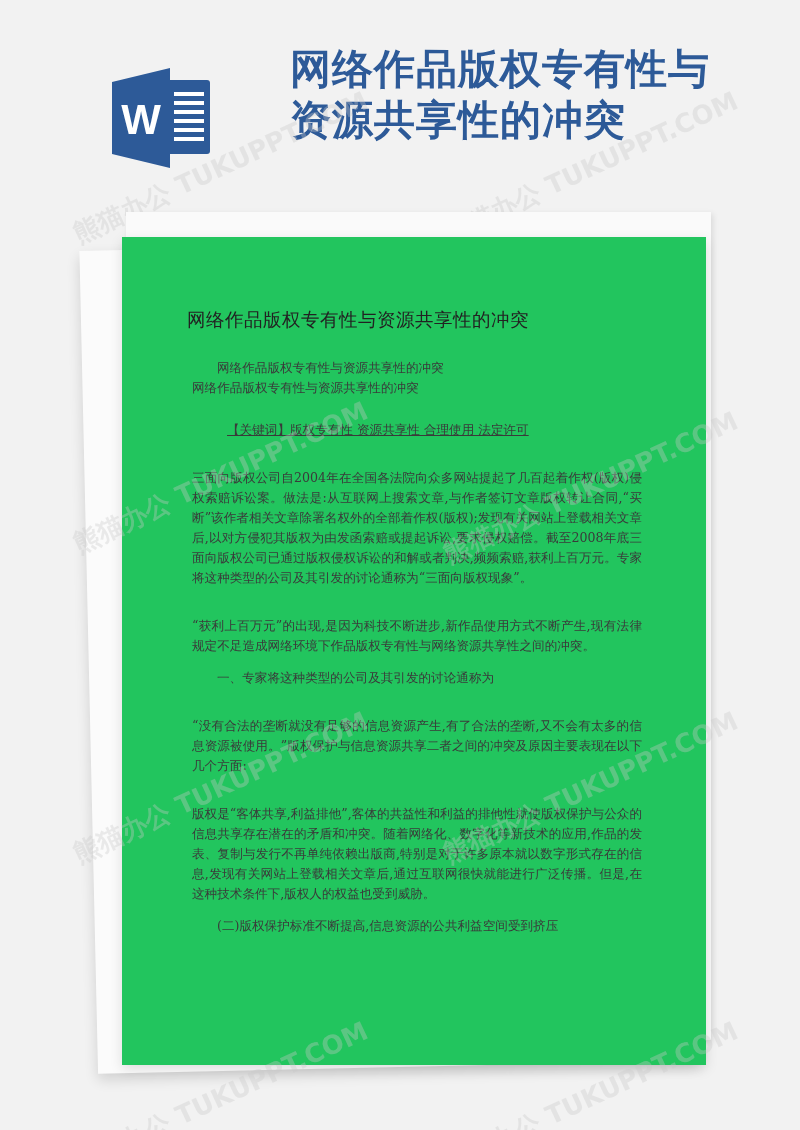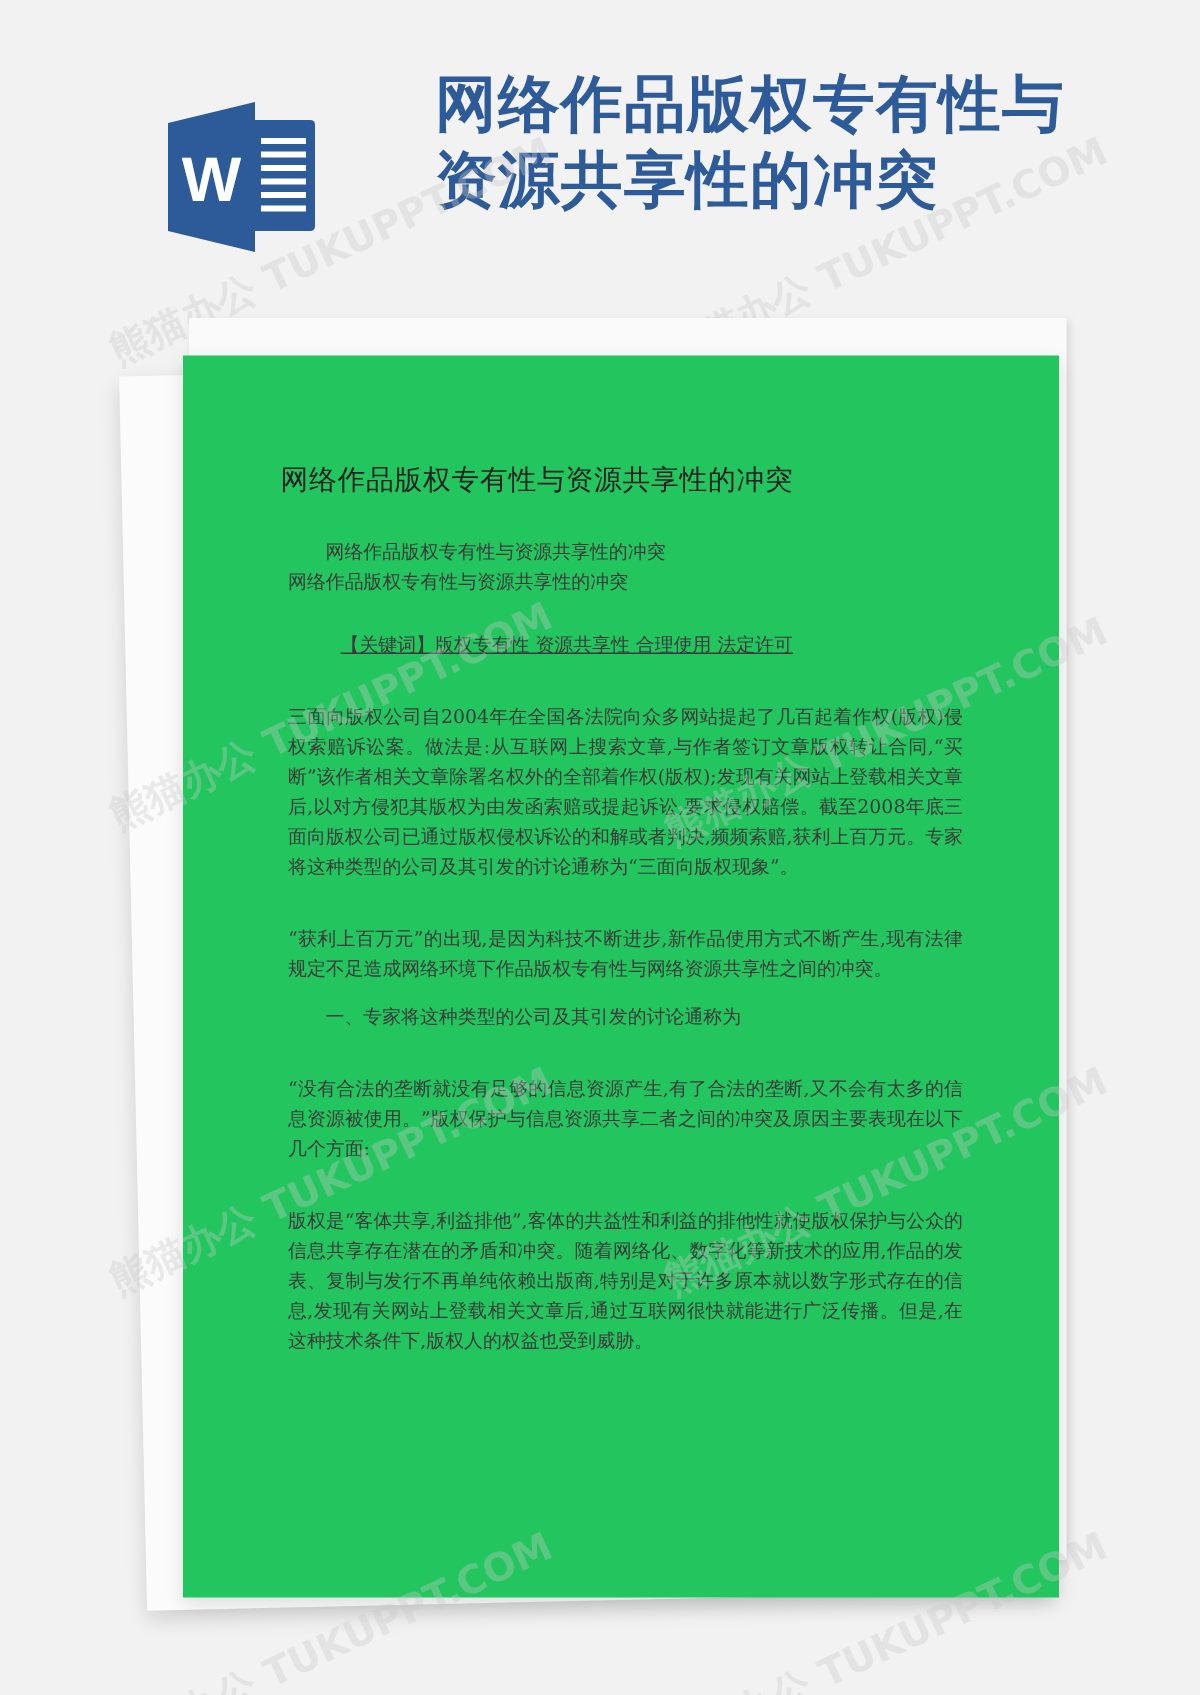--- a/index.html
+++ b/index.html
@@ -86,20 +86,21 @@
   <div class="doc">
     <div class="doc-title">网络作品版权专有性与资源共享性的冲突</div>
     <p class="p indent">网络作品版权专有性与资源共享性的冲突</p>
     <p class="p">网络作品版权专有性与资源共享性的冲突</p>
     <p class="p kw gap-m">【关键词】版权专有性 资源共享性 合理使用 法定许可</p>
     <p class="p gap-l">三面向版权公司自2004年在全国各法院向众多网站提起了几百起着作权(版权)侵权索赔诉讼案。做法是:从互联网上搜索文章,与作者签订文章版权转让合同,“买断”该作者相关文章除署名权外的全部着作权(版权);发现有关网站上登载相关文章后,以对方侵犯其版权为由发函索赔或提起诉讼,要求侵权赔偿。截至2008年底三面向版权公司已通过版权侵权诉讼的和解或者判决,频频索赔,获利上百万元。专家将这种类型的公司及其引发的讨论通称为“三面向版权现象”。</p>
     <p class="p gap-l">“获利上百万元”的出现,是因为科技不断进步,新作品使用方式不断产生,现有法律规定不足造成网络环境下作品版权专有性与网络资源共享性之间的冲突。</p>
     <p class="p indent gap-s">一、专家将这种类型的公司及其引发的讨论通称为</p>
     <p class="p gap-l">“没有合法的垄断就没有足够的信息资源产生,有了合法的垄断,又不会有太多的信息资源被使用。”版权保护与信息资源共享二者之间的冲突及原因主要表现在以下几个方面:</p>
     <p class="p gap-l">版权是“客体共享,利益排他”,客体的共益性和利益的排他性就使版权保护与公众的信息共享存在潜在的矛盾和冲突。随着网络化、数字化等新技术的应用,作品的发表、复制与发行不再单纯依赖出版商,特别是对于许多原本就以数字形式存在的信息,发现有关网站上登载相关文章后,通过互联网很快就能进行广泛传播。但是,在这种技术条件下,版权人的权益也受到威胁。</p>
+    <p class="p indent gap-s">(二)版权保护标准不断提高,信息资源的公共利益空间受到挤压</p>
   </div>
 </div>
 
 <div class="wm" style="left:60px;top:460px;">熊猫办公 TUKUPPT.COM</div>
 <div class="wm" style="left:430px;top:470px;">熊猫办公 TUKUPPT.COM</div>
 <div class="wm" style="left:60px;top:770px;">熊猫办公 TUKUPPT.COM</div>
 <div class="wm" style="left:430px;top:770px;">熊猫办公 TUKUPPT.COM</div>
 <div class="wm" style="left:60px;top:1080px;">熊猫办公 TUKUPPT.COM</div>
 <div class="wm" style="left:430px;top:1080px;">熊猫办公 TUKUPPT.COM</div>
 

